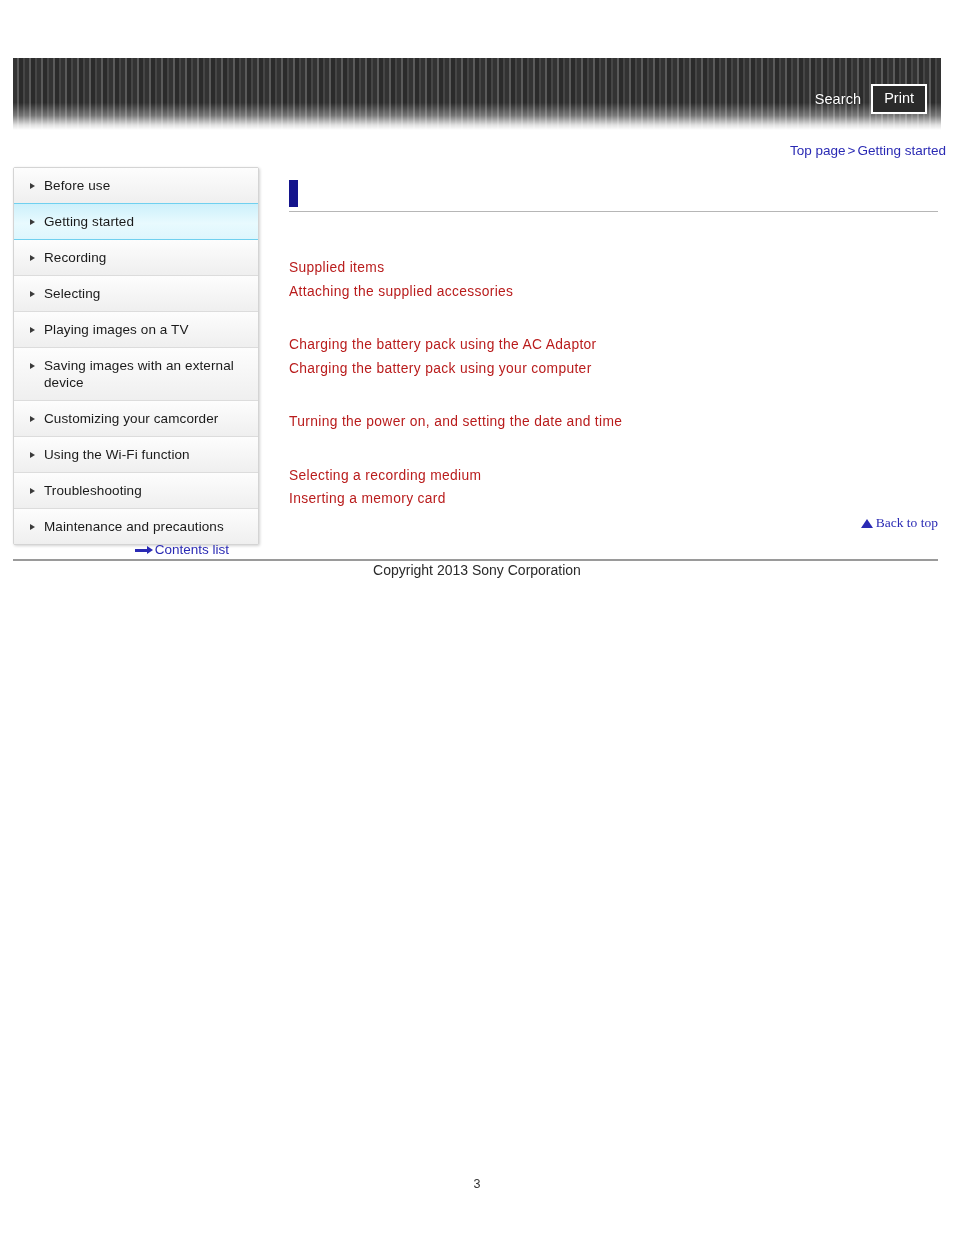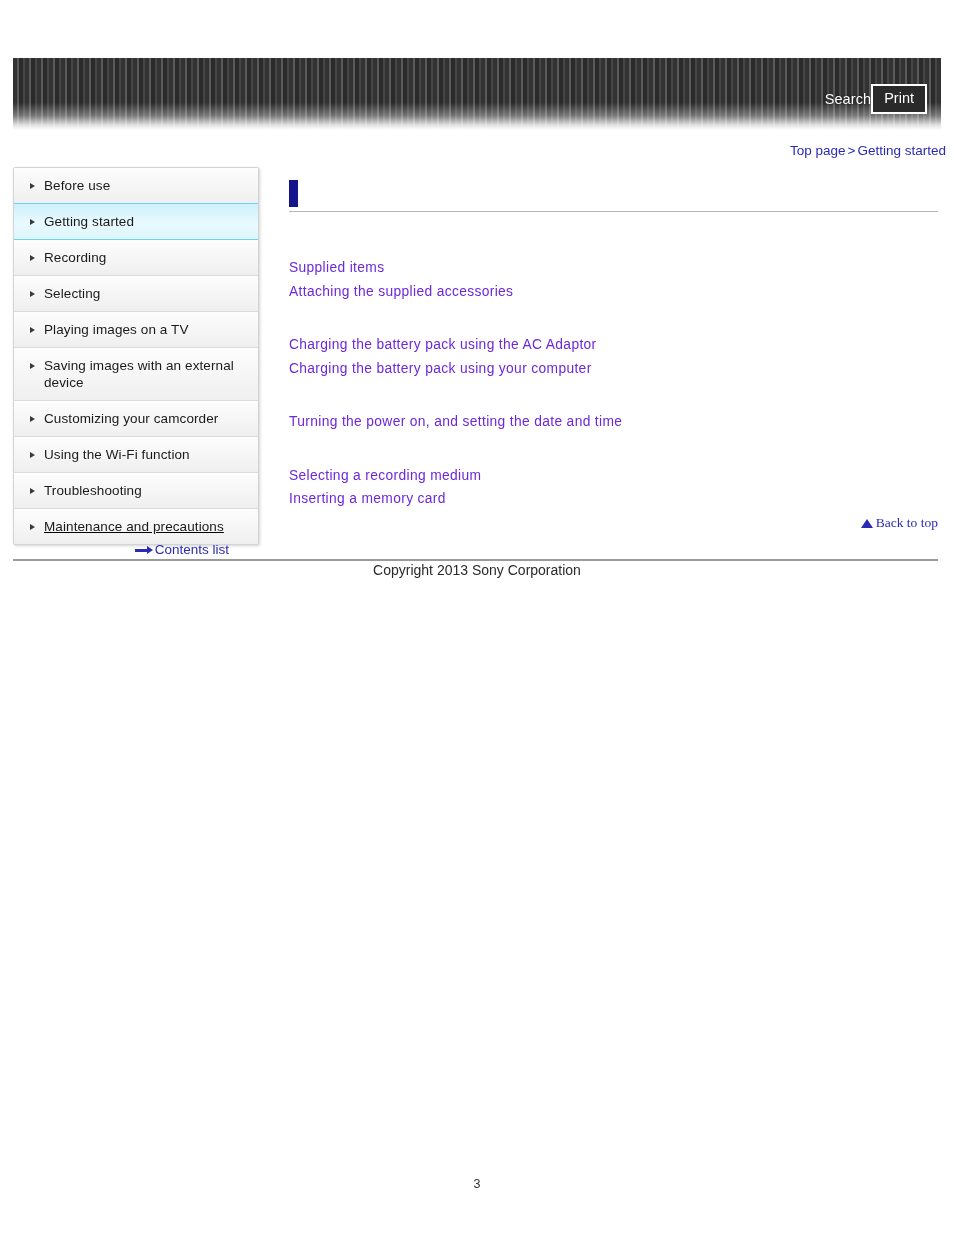--- a/index.html
+++ b/index.html
@@ -43,21 +43,21 @@
         #5a5a5a 4px, #5a5a5a 6px,
         #2b2b2b 6px, #2b2b2b 10px,
         #464646 10px, #464646 12px);
   }
   .header-actions {
     position: absolute;
     right: 14px;
     top: 26px;
     display: flex;
     align-items: center;
-    gap: 0;
+    gap: 10px;
   }
   .search-link {
     color: #ffffff;
     font-size: 14.5px;
     line-height: 1;
     letter-spacing: 0.1px;
     cursor: pointer;
     text-shadow: 0 0 2px rgba(0,0,0,0.7);
   }
   .print-button {
@@ -97,21 +97,21 @@
   .nav-item {
     position: relative;
     display: flex;
     align-items: flex-start;
     padding: 9px 10px 9px 16px;
     border-bottom: 1px solid #dcdcdc;
     background: linear-gradient(to bottom, #fdfdfd 0%, #efefef 100%);
     cursor: pointer;
     min-height: 13px;
   }
-  .nav-item:last-child { border-bottom: none; text-decoration: underline; }
+  .nav-item:last-child { border-bottom: none; }
   .nav-item .tri {
     flex: 0 0 auto;
     width: 0; height: 0;
     margin-top: 6px;
     margin-right: 9px;
     border-top: 3.5px solid transparent;
     border-bottom: 3.5px solid transparent;
     border-left: 5px solid #3a3a3a;
   }
   .nav-item .label {
@@ -192,21 +192,21 @@
     color: #111111;
     line-height: 26px;
     font-weight: bold;
   }
 
   .link-group { margin-top: 0; }
   .link-group + .link-group { margin-top: 30px; }
   .content-link {
     display: block;
     font-size: 13.8px;
-    color: #6d28d9;
+    color: #b91c1c;
     line-height: 23.5px;
     letter-spacing: 0.35px;
     text-decoration: none;
     cursor: pointer;
     white-space: nowrap;
   }
   .groups-wrap { margin-top: 44px; }
 
   
   .back-to-top {

